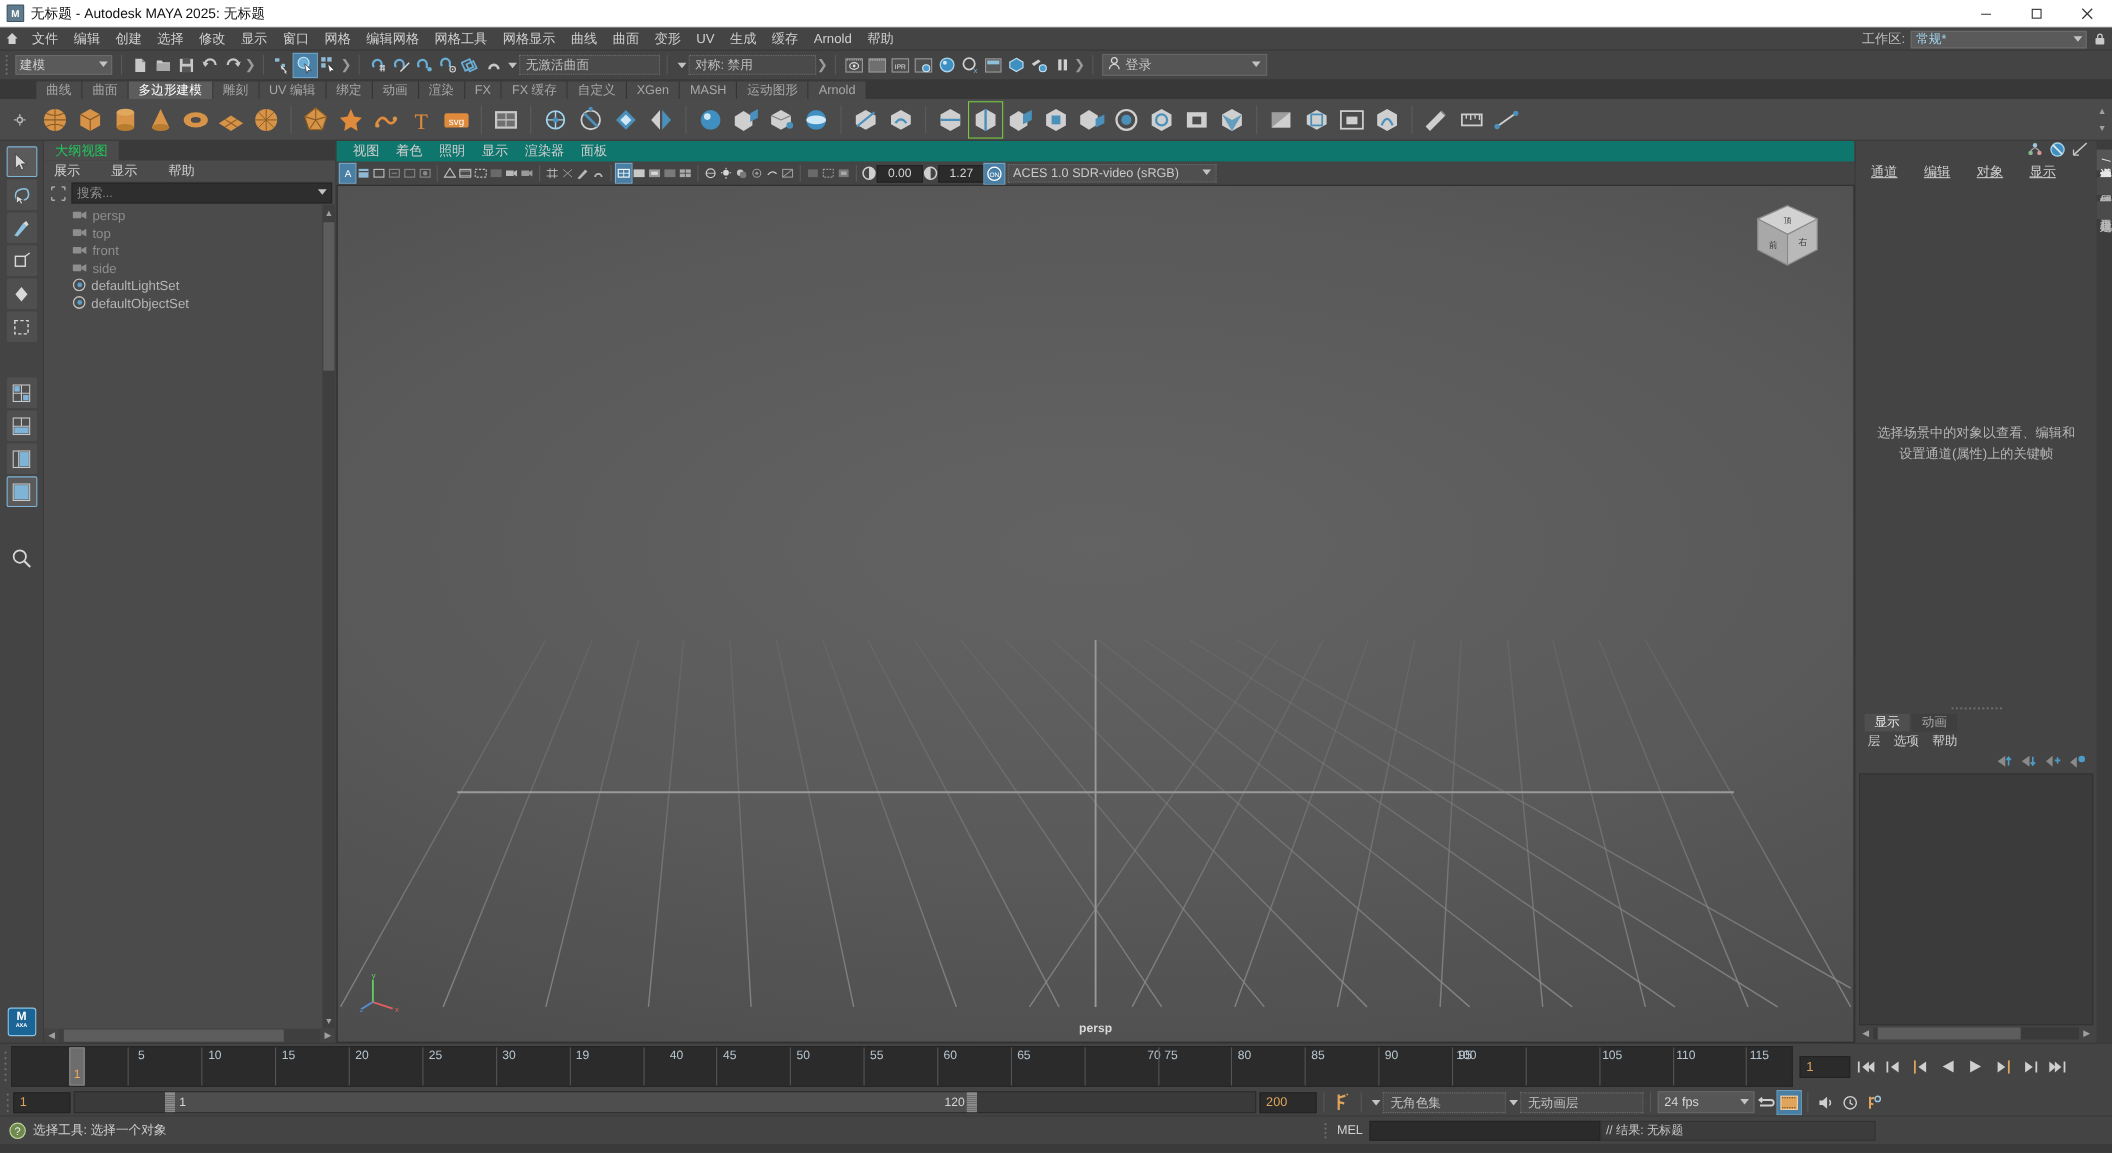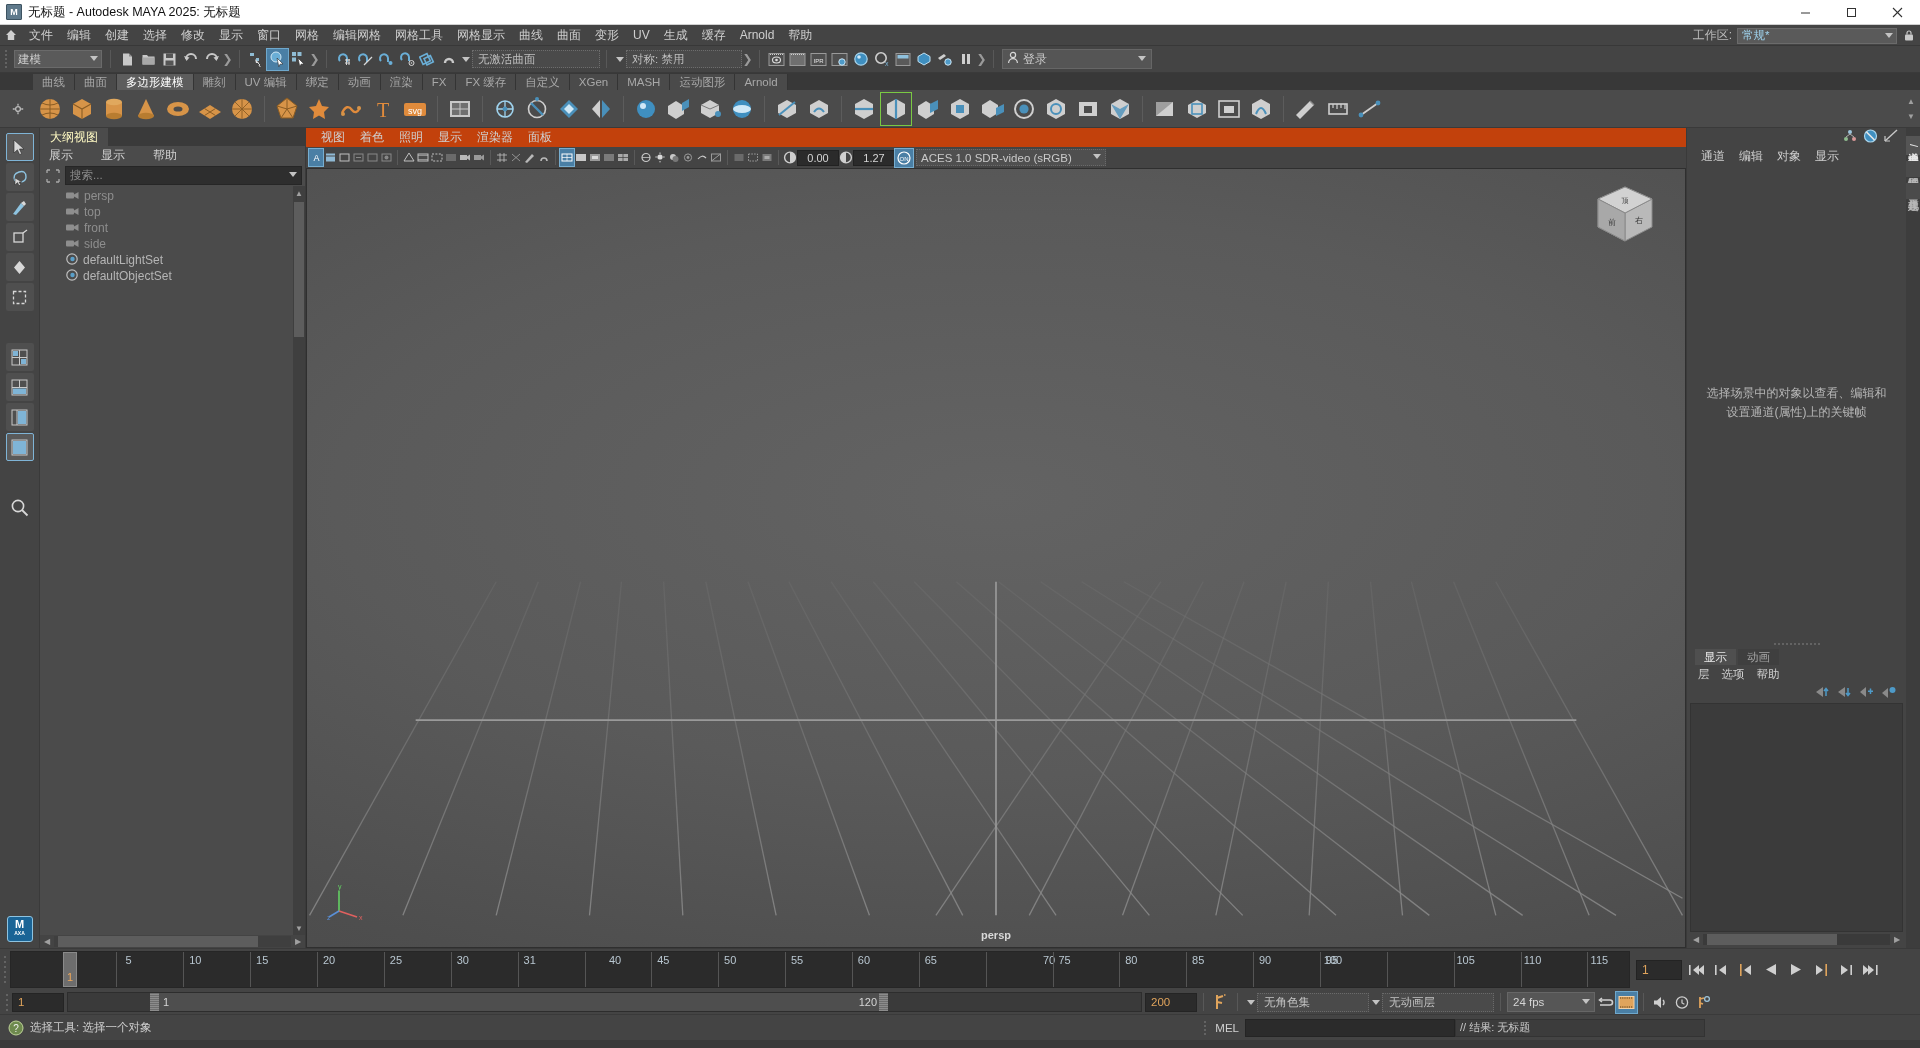--- a/index.html
+++ b/index.html
@@ -102,21 +102,21 @@
   .tb-btn.sel { background:#5a5a5a; border-color:#7fb4d6; }
   .tb-gap { height:28px; }
   .tb-bottom { margin-top:auto; padding-bottom:6px; }
   .maya-badge { width:26px; height:26px; background:#1a6496; border:1px solid #8ec3e0; border-radius:3px;
                 color:#fff; font-size:11px; font-weight:bold; display:flex; align-items:center; justify-content:center;
                 flex-direction:column; line-height:9px;}
 
   
   .outliner { width:265px; background:#444444; display:flex; flex-direction:column; flex:none; }
   .ol-tabrow { height:18px; display:flex; align-items:flex-end; background:#3a3a3a; }
-  .ol-tab { height:18px; line-height:18px; padding:0 10px; font-size:12px; color:#fef9c3; background:#4b4b4b; }
+  .ol-tab { height:18px; line-height:18px; padding:0 10px; font-size:12px; color:#22c55e; background:#4b4b4b; }
   .ol-menurow { height:19px; display:flex; align-items:center; gap:18px; padding-left:4px; background:#4b4b4b;}
   .ol-menu { padding:0 5px; font-size:12px; color:#cfcfcf; line-height:19px; }
   .ol-searchrow { height:21px; display:flex; align-items:center; gap:3px; padding:1px 3px; background:#4b4b4b;}
   .ol-srch-ic { width:19px; height:19px; display:flex; align-items:center; justify-content:center; flex:none;}
   .ol-search {
     flex:1; height:19px; background:#2e2e2e; border:1px solid #262626; display:flex; align-items:center;
     padding:0 4px; color:#8c8c8c; font-size:11.5px; position:relative;
   }
   .ol-search .caret{ position:absolute; right:4px; top:5px; }
   .ol-list { flex:1; background:#4b4b4b; position:relative; overflow:hidden; padding-top:2px; }
@@ -126,21 +126,21 @@
   .ol-scroll { position:absolute; right:0; top:0; width:12px; height:100%; background:#3f3f3f; }
   .ol-scroll .thumb { position:absolute; left:1px; top:16px; width:10px; height:135px; background:#5d5d5d; }
   .ol-scroll .arr { width:12px; height:14px; display:flex; align-items:center; justify-content:center; color:#a0a0a0; font-size:8px;}
   .ol-hscroll { height:13px; background:#444; display:flex; align-items:center; }
   .ol-hscroll .arrl, .ol-hscroll .arrr { width:14px; height:13px; display:flex; align-items:center; justify-content:center; color:#a0a0a0; font-size:8px; }
   .ol-hscroll .track { flex:1; height:11px; background:#3f3f3f; position:relative; }
   .ol-hscroll .thumb { position:absolute; left:4px; top:0; width:200px; height:11px; background:#5d5d5d; }
 
   
   .viewport-wrap { flex:1; display:flex; flex-direction:column; min-width:0; background:#444; border-left:1px solid #3a3a3a;}
-  .vp-menurow { height:19px; display:flex; align-items:center; gap:1px; padding-left:8px; background:#c2410c; flex:none;}
+  .vp-menurow { height:19px; display:flex; align-items:center; gap:1px; padding-left:8px; background:#0f766e; flex:none;}
   .vp-menu { padding:0 7px; font-size:12px; color:#cfcfcf; line-height:19px; }
   .vp-toolrow { height:21px; display:flex; align-items:center; gap:0; padding-left:3px; background:#444444; flex:none;}
   .vpi { width:14px; height:17px; display:flex; align-items:center; justify-content:center; flex:none; }
   .vpi.on { background:#4a7fa5; outline:1px solid #77aed0; }
   .vpsep { width:1px; height:15px; background:#595959; margin:0 4px; flex:none; }
   .vp-num { width:42px; height:16px; background:#2b2b2b; border:1px solid #222; color:#d5d5d5; font-size:11px;
             display:flex; align-items:center; justify-content:center; flex:none; }
   .vp-cs { width:190px; height:17px; background:#4f4f4f; border:1px dotted #6a6a6a; display:flex; align-items:center;
            padding:0 4px; color:#c9c9c9; font-size:11.5px; position:relative; flex:none; margin-left:3px;}
   .vp-cs .caret{ position:absolute; right:4px; top:4px; }
@@ -150,21 +150,21 @@
       radial-gradient(ellipse 120% 90% at 50% 42%, #636363 0%, #5a5a5a 40%, #4e4e4e 72%, #474747 100%);
     border:1px solid #2f2f2f;
   }
   .vp-axis { position:absolute; left:20px; bottom:26px; width:40px; height:40px; }
   .vp-label { position:absolute; left:0; right:0; bottom:6px; text-align:center; color:#d8d8d8; font-size:11px; font-weight:bold;}
   .vcube { position:absolute; right:25px; top:12px; width:70px; height:70px; }
 
   
   .rightdock { width:220px; background:#444444; display:flex; flex-direction:column; flex:none; border-left:1px solid #3a3a3a;}
   .rd-icrow { height:18px; display:flex; align-items:center; justify-content:flex-end; gap:6px; padding-right:8px; }
-  .rd-menurow { height:20px; display:flex; align-items:flex-end; gap:2px; padding-left:8px; }
+  .rd-menurow { height:20px; display:flex; align-items:flex-end; gap:12px; padding-left:8px;text-decoration:underline; }
   .rd-menu { padding:0 6px; font-size:12px; color:#cfcfcf; line-height:20px; }
   .rd-empty { flex:1; display:flex; align-items:center; justify-content:center; padding:0 16px; }
   .rd-empty p { text-align:center; color:#b6b6b6; font-size:12px; line-height:19px; }
   .rd-split { height:8px; display:flex; align-items:center; justify-content:center; gap:2px; }
   .rd-split i { width:2px; height:2px; background:#6e6e6e; border-radius:50%; }
   .layer-panel { height:300px; display:flex; flex-direction:column; }
   .lp-tabs { height:17px; display:flex; align-items:flex-end; padding-left:8px; }
   .lp-tab { height:16px; line-height:16px; padding:0 9px; font-size:11.5px; background:#3f3f3f; color:#a5a5a5; margin-right:2px;}
   .lp-tab.active { background:#4f4f4f; color:#e8e8e8; }
   .lp-menurow { height:18px; display:flex; align-items:center; gap:2px; padding-left:6px; }
@@ -1366,21 +1366,21 @@
         <div class="ts-num" style="left: 184.347px;">10</div>
         <div class="ts-tick" style="left: 239.207px;"></div>
         <div class="ts-num" style="left: 251.207px;">15</div>
         <div class="ts-tick" style="left: 306.066px;"></div>
         <div class="ts-num" style="left: 318.066px;">20</div>
         <div class="ts-tick" style="left: 372.926px;"></div>
         <div class="ts-num" style="left: 384.926px;">25</div>
         <div class="ts-tick" style="left: 439.785px;"></div>
         <div class="ts-num" style="left: 451.785px;">30</div>
         <div class="ts-tick" style="left: 506.645px;"></div>
-        <div class="ts-num" style="left: 518.645px;">31</div>
+        <div class="ts-num" style="left: 518.645px;">19</div>
         <div class="ts-tick" style="left: 573.504px;"></div>
         <div class="ts-num" style="left: 604px;">40</div>
         <div class="ts-tick" style="left: 640.364px;"></div>
         <div class="ts-num" style="left: 652.364px;">45</div>
         <div class="ts-tick" style="left: 707.223px;"></div>
         <div class="ts-num" style="left: 719.223px;">50</div>
         <div class="ts-tick" style="left: 774.083px;"></div>
         <div class="ts-num" style="left: 786.083px;">55</div>
         <div class="ts-tick" style="left: 840.942px;"></div>
         <div class="ts-num" style="left: 852.942px;">60</div>

